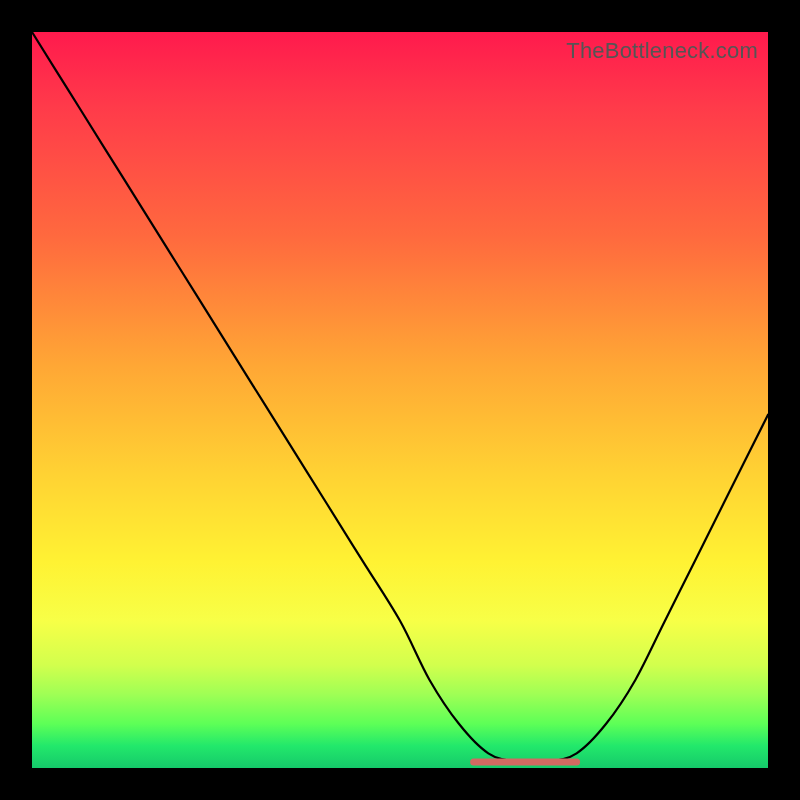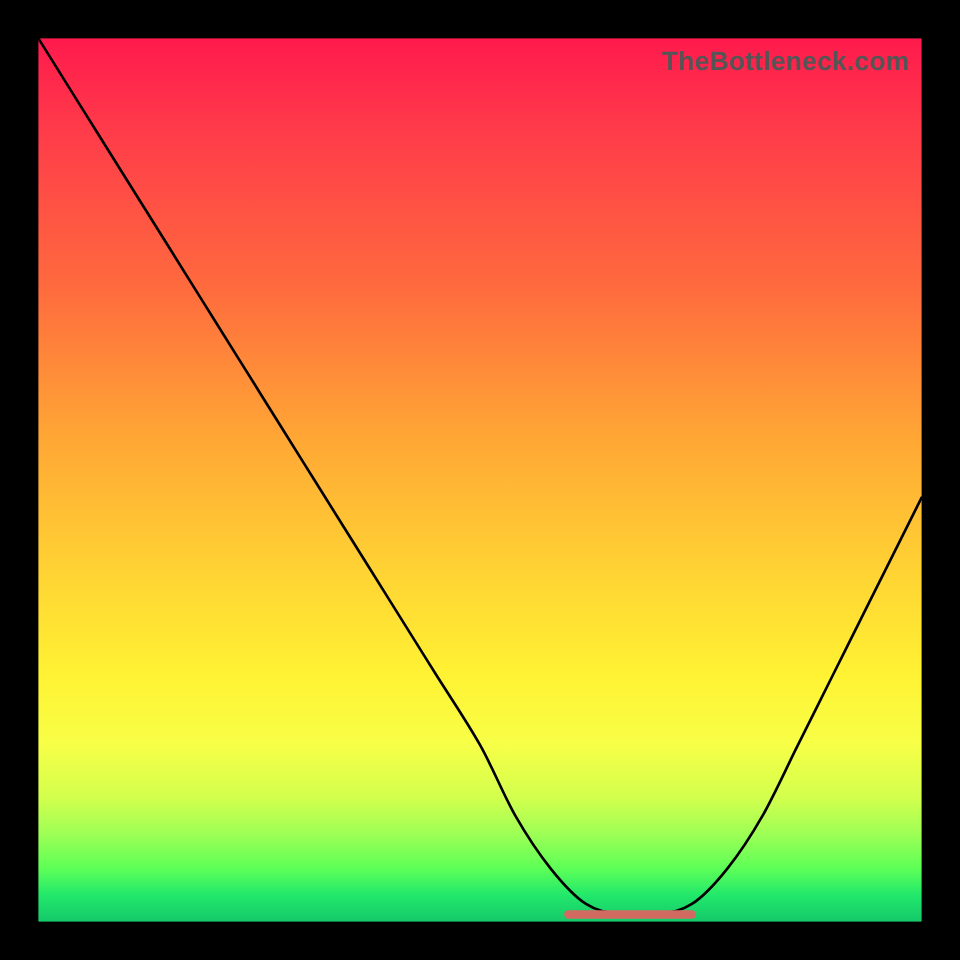--- a/index.html
+++ b/index.html
@@ -36,21 +36,21 @@
       #9fff55 90%,
       #5dff57 94%,
       #22e86b 97%,
       #15c96a 100%);
   }
   .watermark {
     position: absolute;
     top: 6px;
     right: 10px;
     font-size: 22px;
-    font-weight: 700;
+    font-weight: 400;
     color: #555;
     letter-spacing: 0.2px;
     user-select: none;
   }
   svg.curve {
     position: absolute;
     left: 0;
     top: 0;
     width: 736px;
     height: 736px;

